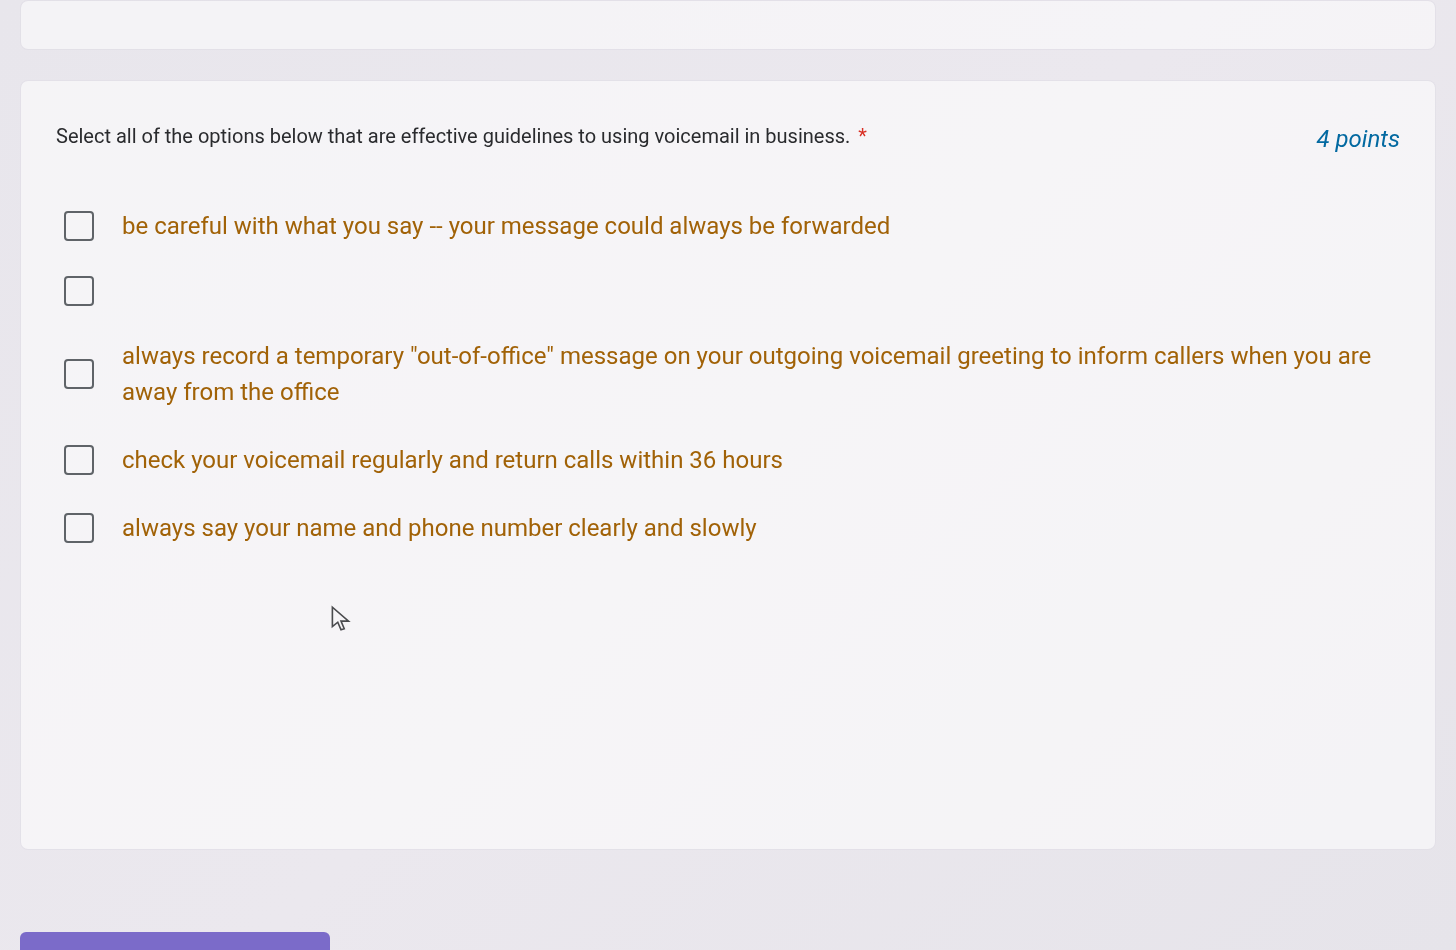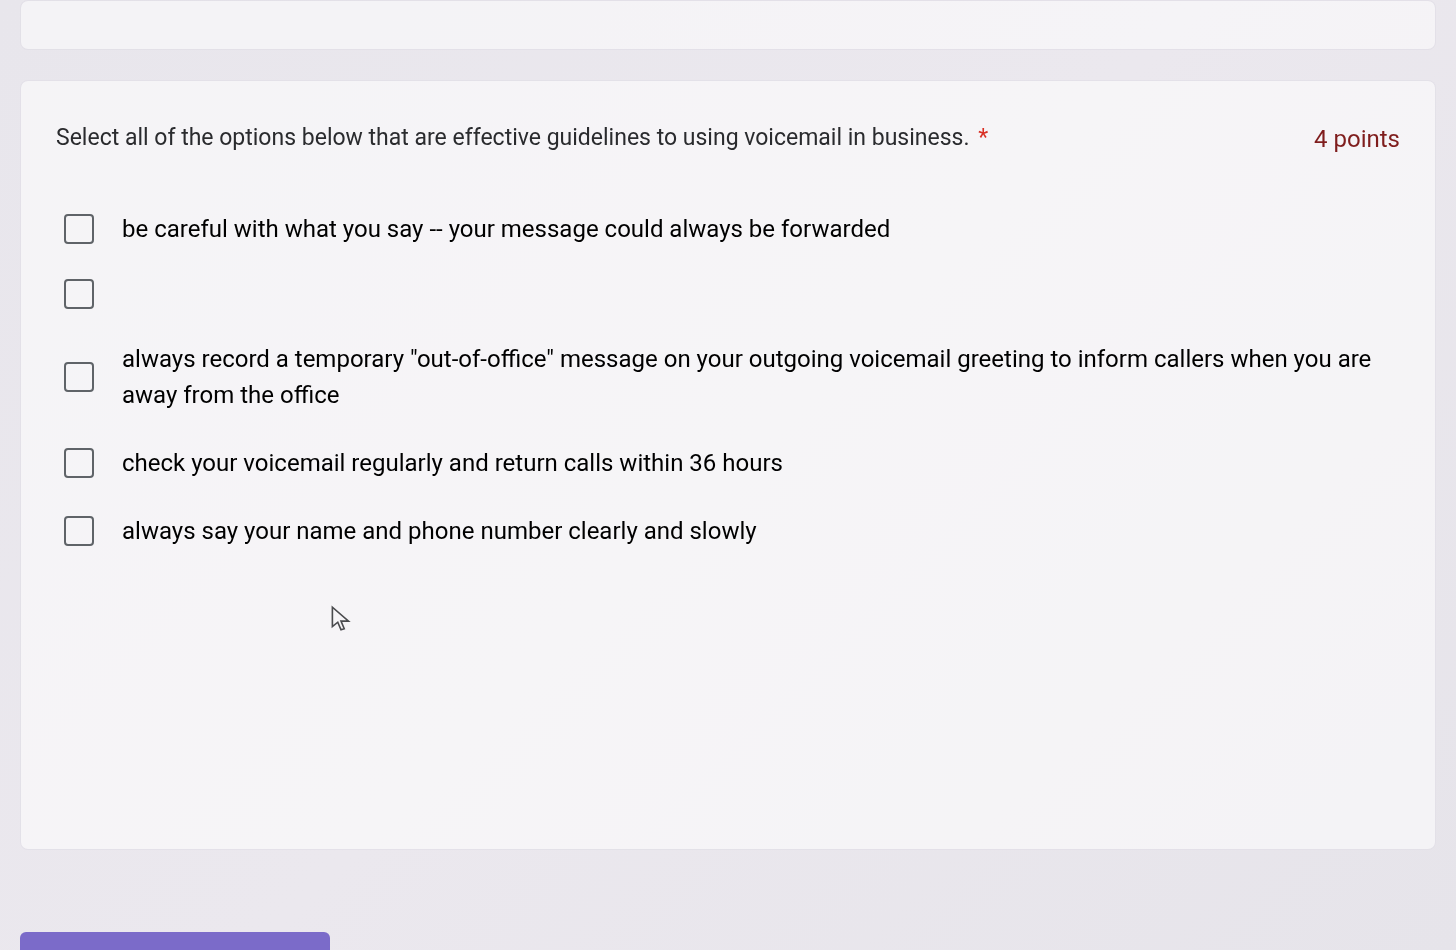--- a/index.html
+++ b/index.html
@@ -35,35 +35,36 @@
       min-height: 770px;
     }
     .question-header {
       display: flex;
       justify-content: space-between;
       align-items: flex-start;
       margin-bottom: 55px;
       gap: 30px;
     }
     .question-text {
-      font-size: 23px;
+      font-size: 20px;
       line-height: 1.5;
       color: #2a2b2e;
       font-weight: 400;
       flex: 1;
     }
     .required-asterisk {
       color: #d93025;
       margin-left: 3px;
     }
     .points-text {
       font-size: 24px;
-      color: #7f1d1d;
+      color: #0369a1;
       white-space: nowrap;
       padding-top: 4px;
+      font-style: italic;
     }
     .options-container {
       display: flex;
       flex-direction: column;
       gap: 32px;
       padding-left: 8px;
     }
     .option-row {
       display: flex;
       align-items: center;
@@ -75,21 +76,21 @@
       height: 30px;
       min-width: 30px;
       border: 2.5px solid #5f6368;
       border-radius: 4px;
       background: transparent;
       flex-shrink: 0;
     }
     .option-label {
       font-size: 24px;
       line-height: 1.5;
-      color: #000000;
+      color: #a16207;
       font-weight: 400;
     }
     .cursor-icon {
       position: absolute;
       left: 330px;
       top: 605px;
       pointer-events: none;
     }
     .cursor-svg {
       width: 22px;

